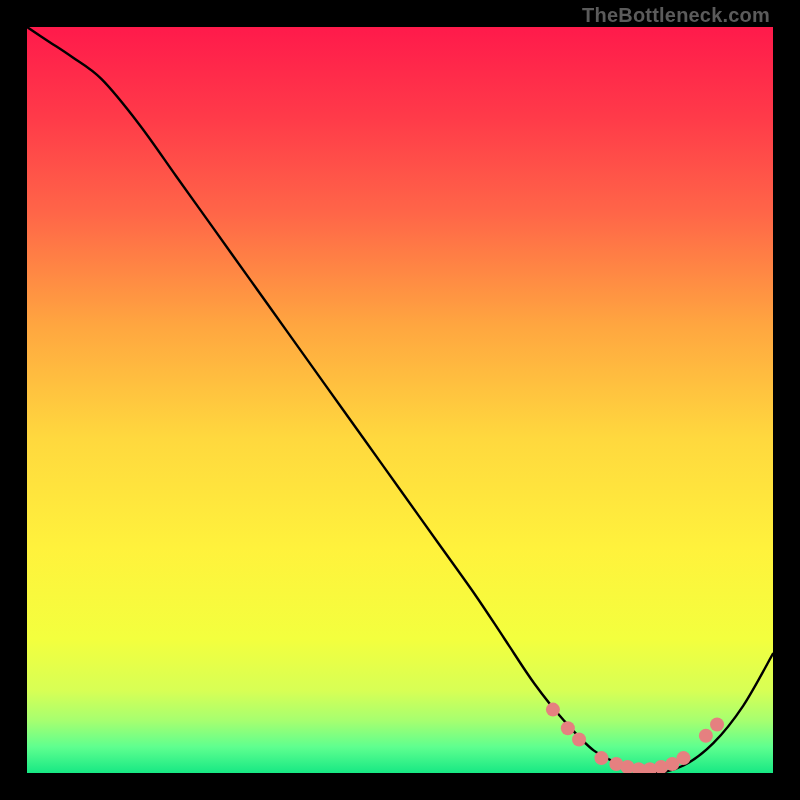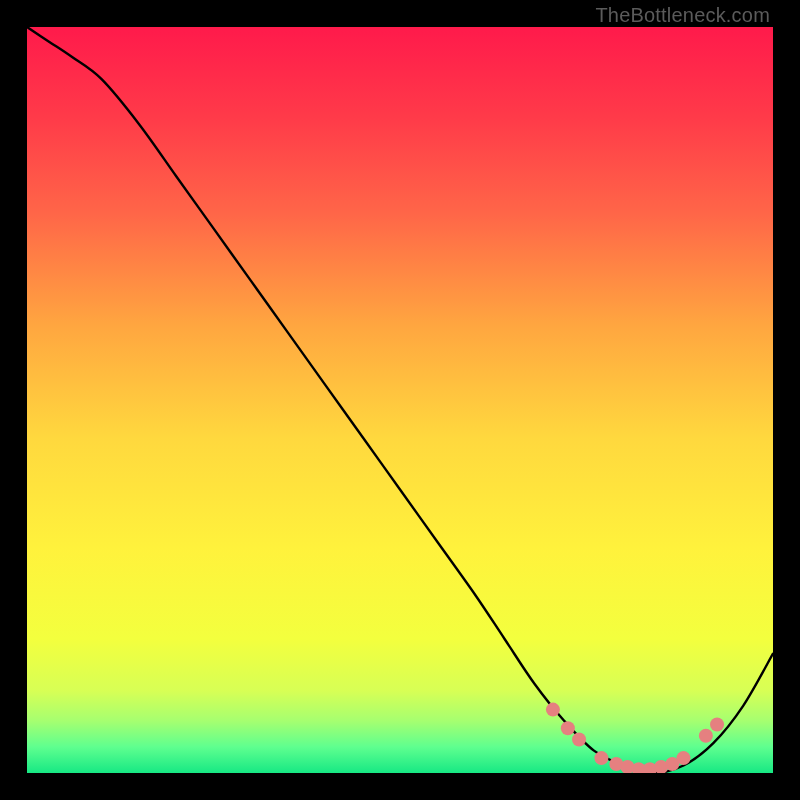--- a/index.html
+++ b/index.html
@@ -25,21 +25,21 @@
     width: 746px;
     height: 746px;
     overflow: hidden;
   }
   .attribution {
     position: absolute;
     top: 4px;
     right: 30px;
     font-family: Arial, Helvetica, sans-serif;
     font-size: 20px;
-    font-weight: normal;
+    font-weight: bold;
     color: #5b5b5b;
     letter-spacing: 0.2px;
   }
   svg.curve {
     position: absolute;
     left: 0;
     top: 0;
     width: 100%;
     height: 100%;
     overflow: visible;

